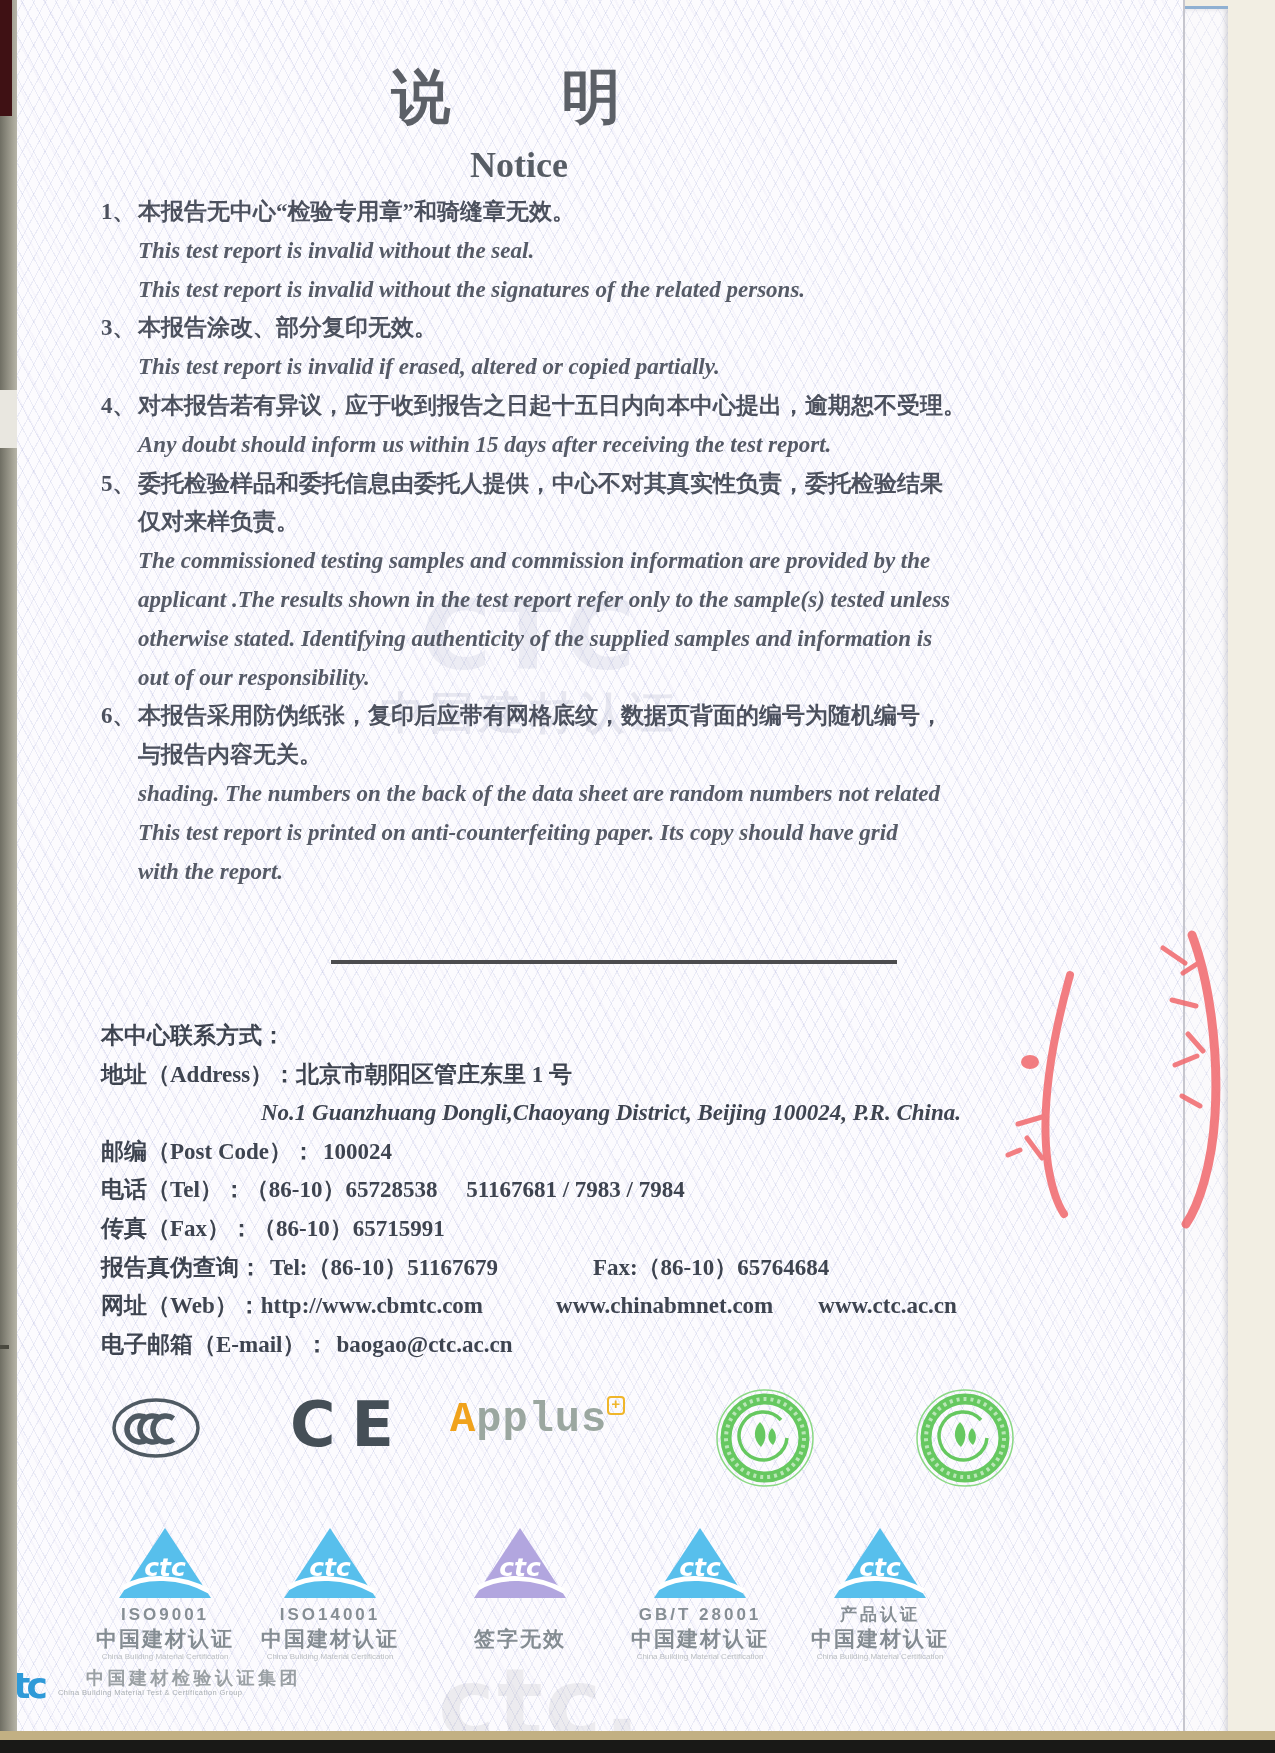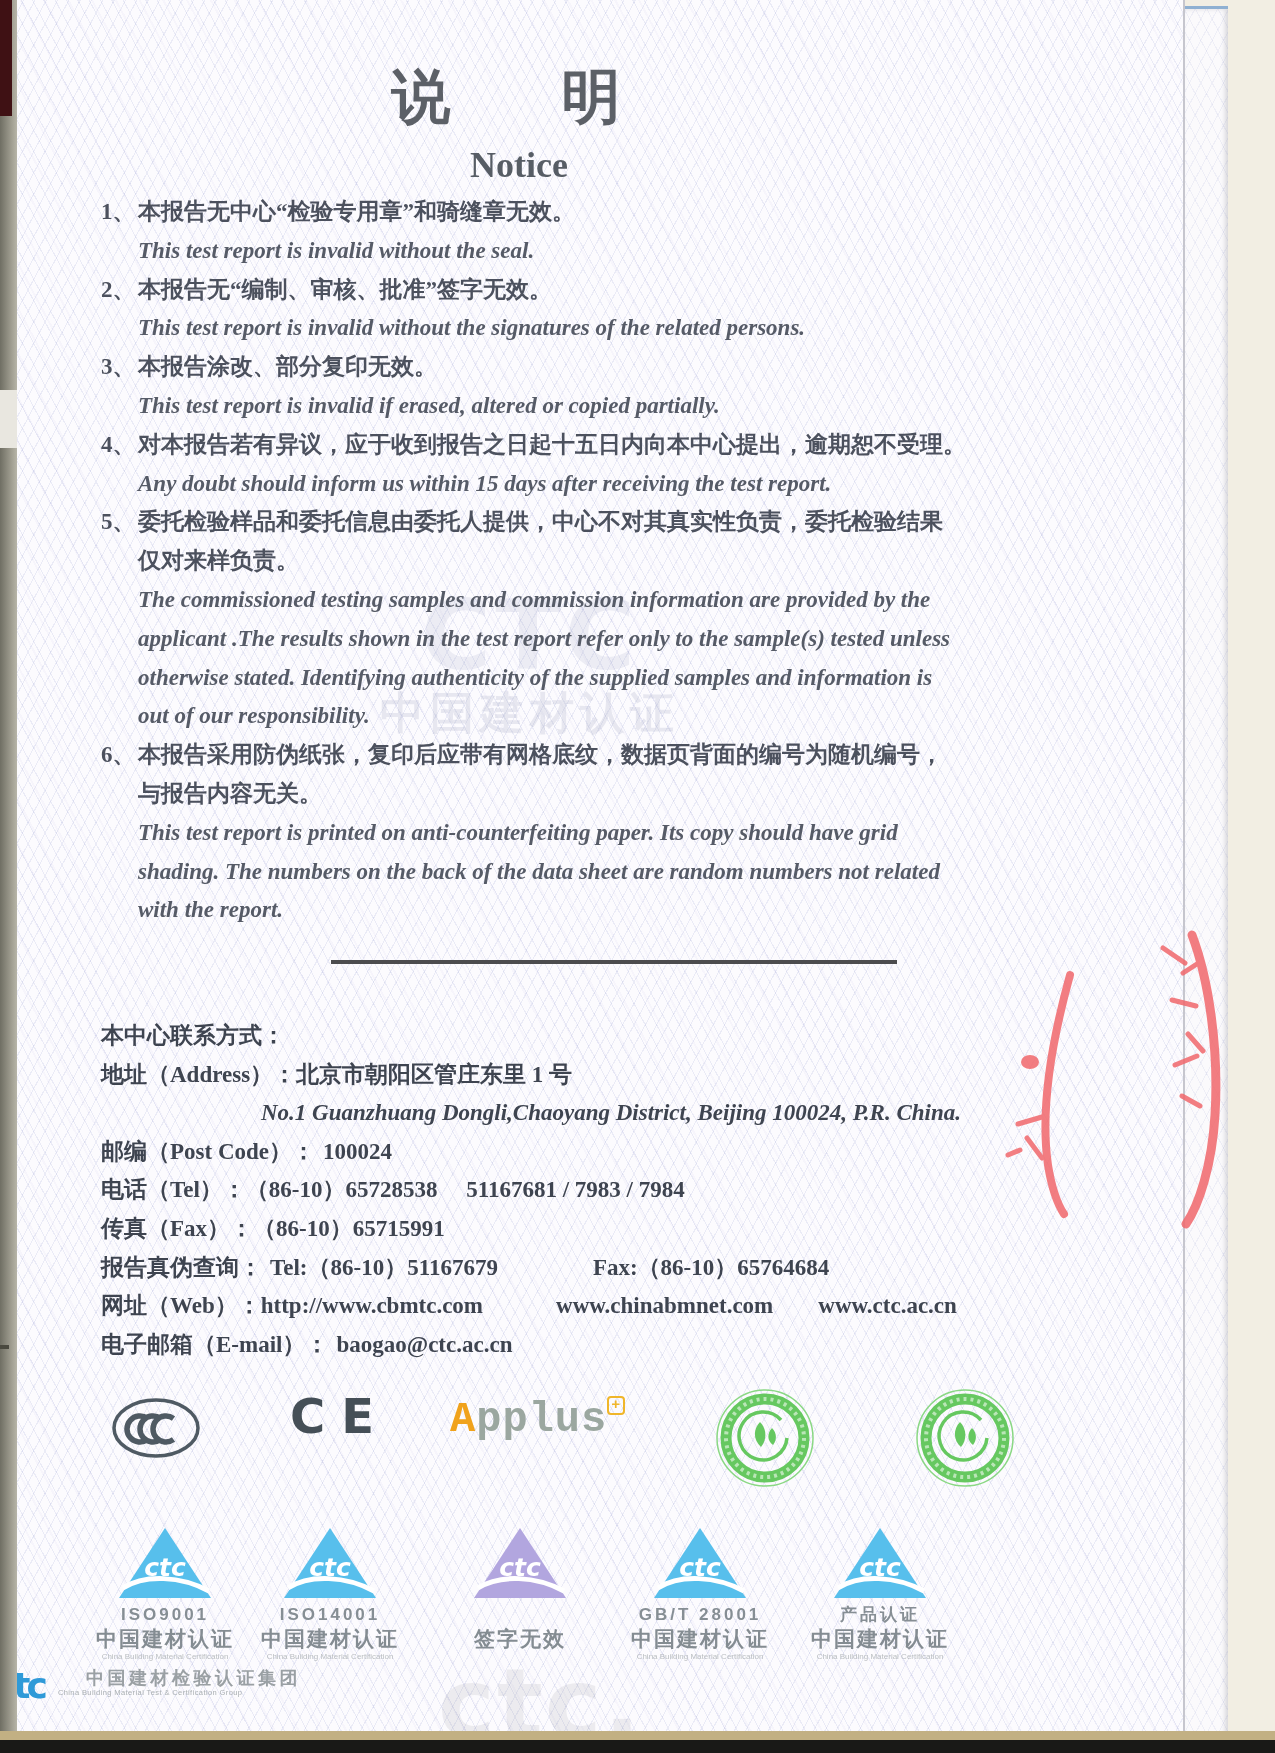--- a/index.html
+++ b/index.html
@@ -61,21 +61,21 @@
   .wm-center .wm-main{font-family:"DejaVu Sans",sans-serif;font-size:96px;font-weight:bold;
     color:rgba(150,155,185,0.15);letter-spacing:4px;line-height:96px;}
   .wm-center .wm-sub{font-size:44px;font-weight:bold;color:rgba(150,155,185,0.20);letter-spacing:6px;}
   .wm-bottom{position:absolute;left:438px;top:1648px;font-family:"DejaVu Sans",sans-serif;
     font-size:96px;font-weight:bold;color:rgba(100,100,105,0.10);letter-spacing:2px;pointer-events:none;}
 
   
   .logo-row1{position:absolute;left:102px;top:1388px;width:960px;height:115px;}
   .ccc-logo{position:absolute;left:8px;top:8px;}
   .ce-logo{position:absolute;left:188px;top:0px;font-family:"DejaVu Sans",sans-serif;
-    font-size:48px;font-weight:bold;color:#454f57;letter-spacing:16px;}
+    font-size:62px;font-weight:bold;color:#454f57;letter-spacing:16px;}
   .applus-logo{position:absolute;left:348px;top:8px;font-family:Liberation Mono, monospace;
     font-size:42px;font-weight:bold;color:#9ba7a0;letter-spacing:1px;text-align:right;}
   .applus-logo .a{color:#f0a21c;}
   .applus-logo .plus{display:inline-block;font-size:15px;color:#f0b62a;border:2px solid #f0b62a;
     border-radius:4px;padding:0 2px;vertical-align:22px;font-weight:bold;line-height:15px;}
   .green-logo1{position:absolute;left:613px;top:0px;}
   .green-logo2{position:absolute;left:813px;top:0px;}
 
   .logo-row2{position:absolute;left:17px;top:1526px;width:1166px;height:170px;}
   .tri-logo{position:absolute;width:190px;text-align:center;}
@@ -116,21 +116,20 @@
 
   <div class="content">
     <div class="notice-list">
 
       <div class="item">
         <div class="cn"><span class="num">1、</span><span>本报告无中心“检验专用章”和骑缝章无效。</span></div>
         <div class="en">This test report is invalid without the seal.</div>
       </div>
 
       <div class="item">
-        <div class="cn"><span class="num">2、</span><span>本报告无“编制、审核、批准”签字无效。</span></div>
         <div class="en">This test report is invalid without the signatures of the related persons.</div>
       </div>
 
       <div class="item">
         <div class="cn"><span class="num">3、</span><span>本报告涂改、部分复印无效。</span></div>
         <div class="en">This test report is invalid if erased, altered or copied partially.</div>
       </div>
 
       <div class="item">
         <div class="cn"><span class="num">4、</span><span>对本报告若有异议，应于收到报告之日起十五日内向本中心提出，逾期恕不受理。</span></div>
@@ -142,22 +141,22 @@
         <div class="cn cont">仅对来样负责。</div>
         <div class="en">The commissioned testing samples and commission information are provided by the</div>
         <div class="en">applicant .The results shown in the test report refer only to the sample(s) tested unless</div>
         <div class="en">otherwise stated. Identifying authenticity of the supplied samples and information is</div>
         <div class="en">out of our responsibility.</div>
       </div>
 
       <div class="item">
         <div class="cn"><span class="num">6、</span><span>本报告采用防伪纸张，复印后应带有网格底纹，数据页背面的编号为随机编号，</span></div>
         <div class="cn cont">与报告内容无关。</div>
+        <div class="en">shading. The numbers on the back of the data sheet are random numbers not related</div>
         <div class="en">This test report is printed on anti-counterfeiting paper. Its copy should have grid</div>
-        <div class="en">shading. The numbers on the back of the data sheet are random numbers not related</div>
         <div class="en">with the report.</div>
       </div>
 
     </div>
 
     <div class="divider"></div>
 
     <div class="contact">
       <div class="c-row">本中心联系方式：</div>
       <div class="c-row"><span>地址（Address）：</span><span>北京市朝阳区管庄东里 1 号</span></div>

